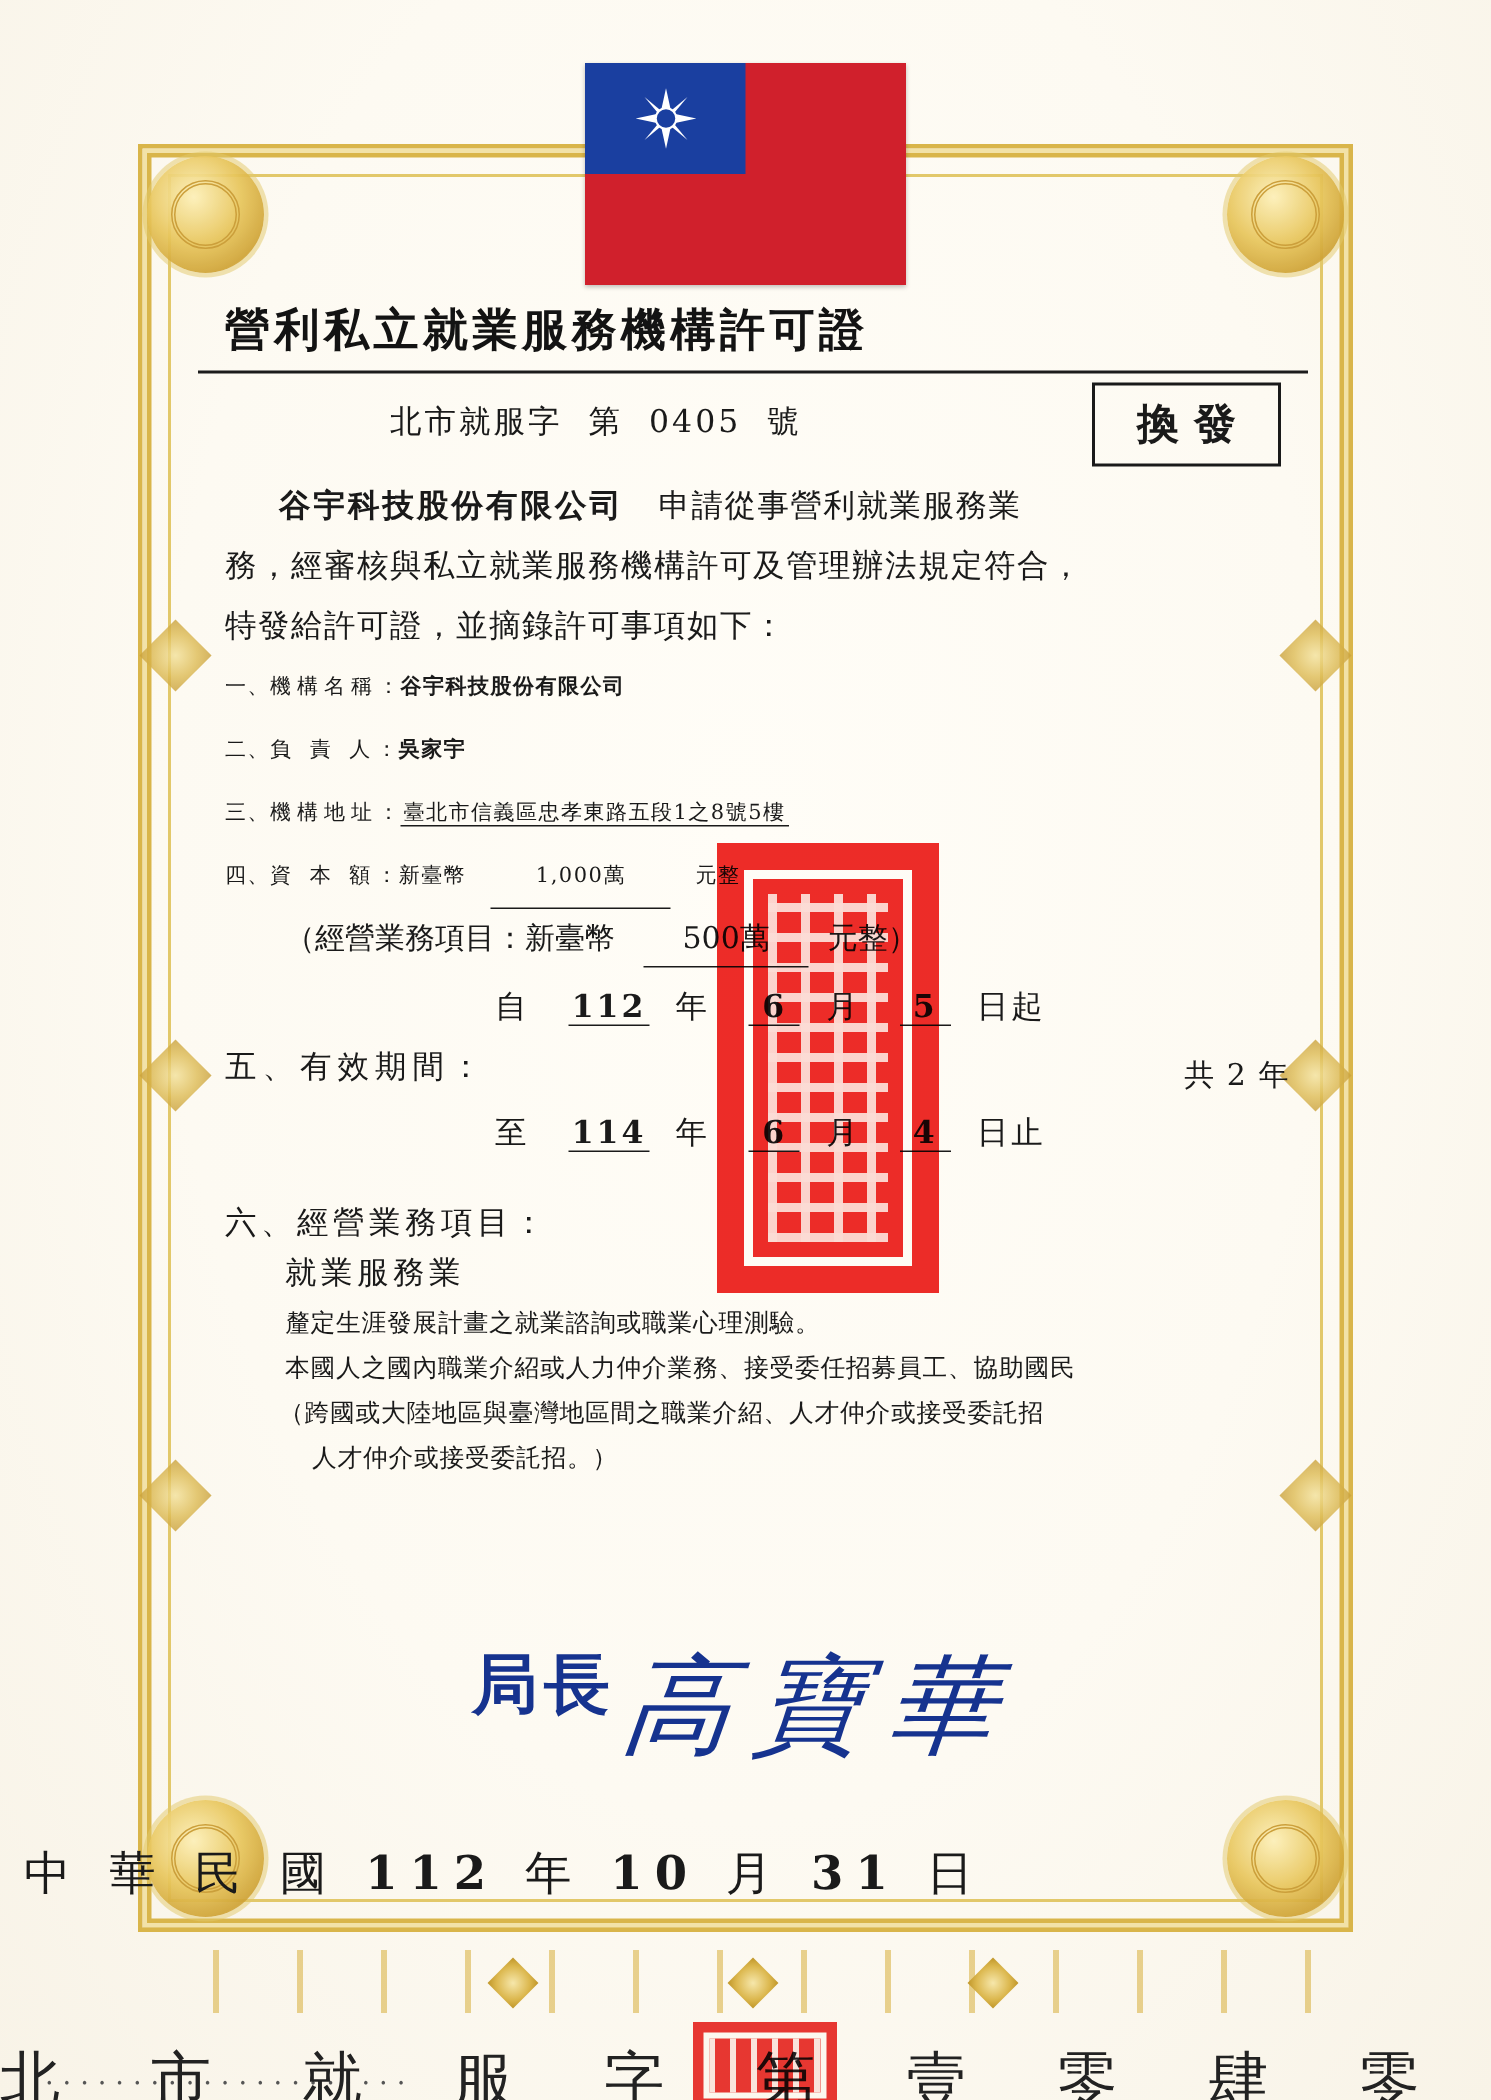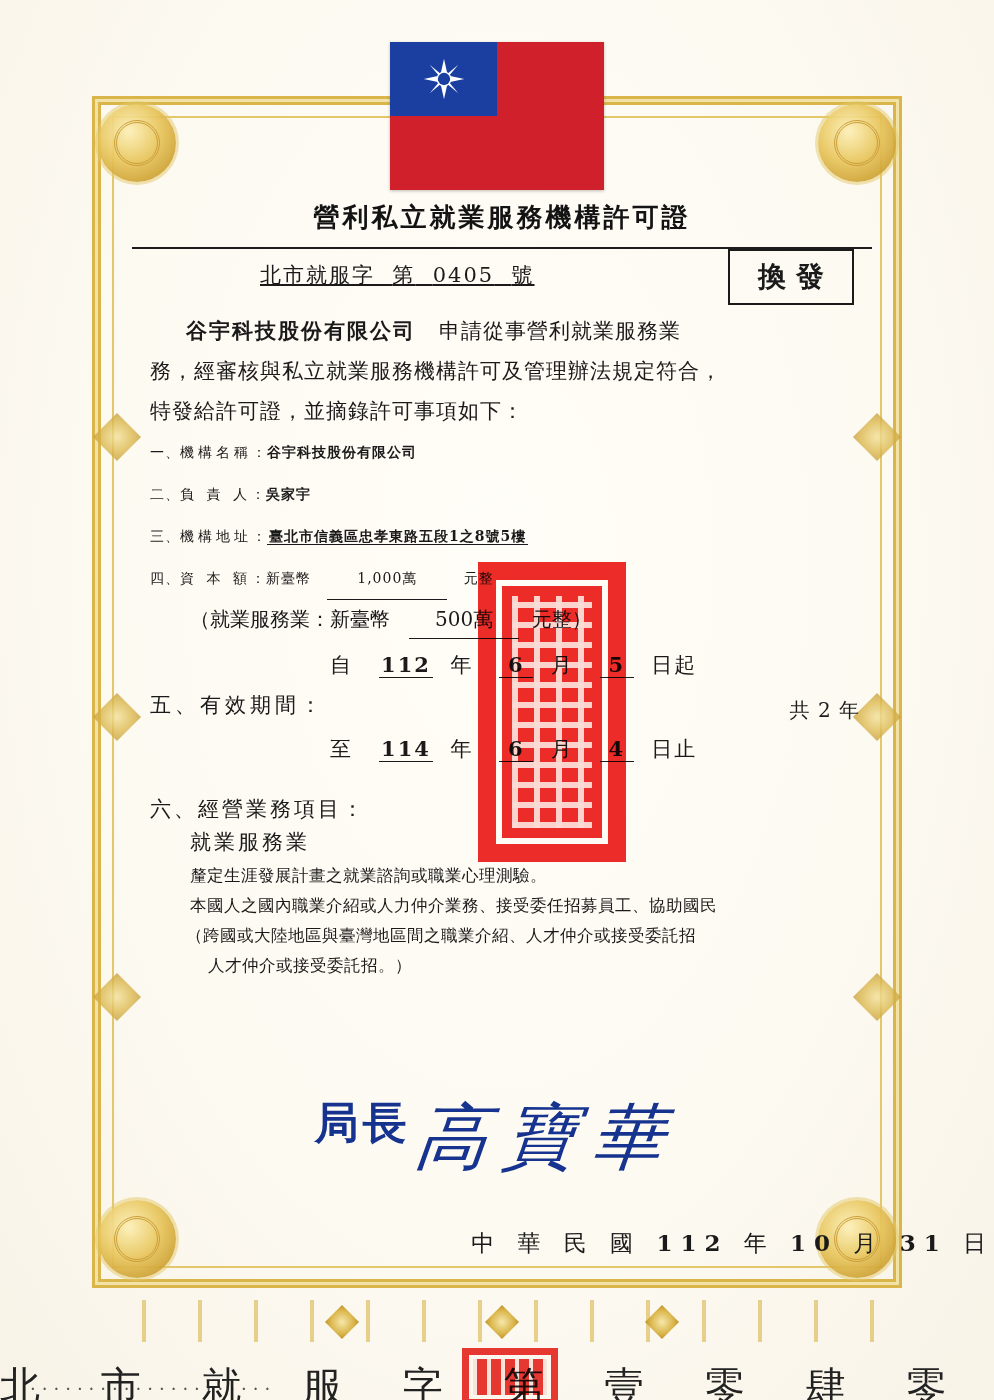--- a/index.html
+++ b/index.html
@@ -118,22 +118,22 @@
   }
 
   
   .content {
     position: absolute;
     left: 150px;
     right: 140px;
     top: 200px;
   }
   .doc-title {
-    text-align: center;
-    font-size: 26px;
+    text-align: left;
+    font-size: 30px;
     font-weight: bold;
     letter-spacing: 3px;
     margin: 0 0 20px 0;
     color: #131313;
   }
   .title-underline {
     position: absolute;
     left: 132px;
     right: 122px;
     top: 247px;
@@ -143,21 +143,20 @@
     position: relative;
     height: 48px;
     margin-top: 10px;
   }
   .docnum {
     position: absolute;
     left: 110px;
     top: 6px;
     font-size: 21px;
     letter-spacing: 2px;
-    text-decoration: underline;
   }
   .stamp-box {
     position: absolute;
     right: 0;
     top: -6px;
     width: 122px;
     height: 52px;
     border: 2px solid #1a1a1a;
     display: flex;
     align-items: center;
@@ -182,21 +181,21 @@
 
   .item {
     font-size: 14px;
     line-height: 42px;
     letter-spacing: 1px;
     white-space: nowrap;
   }
   .item .label { letter-spacing: 4px; }
   .item .val { font-weight: bold; letter-spacing: 1px; }
   .item .val-under {
-    font-weight: bold;
+    font-weight: normal;
     border-bottom: 1.5px solid #1a1a1a;
     padding: 0 2px;
   }
   .cap-sub {
     font-size: 20px;
     line-height: 38px;
     padding-left: 40px;
   }
   .blank {
     display: inline-block;
@@ -297,22 +296,22 @@
     font-family: "DejaVu Serif", serif;
     font-style: italic;
     letter-spacing: 16px;
     transform: skewX(-6deg);
   }
 
   .date-line {
     position: absolute;
     left: 16px; right: 0;
     top: 1228px;
-    text-align: right;
-    font-size: 23px;
+    text-align: left;
+    font-size: 31px;
     letter-spacing: 8px;
   }
   .date-line .d { font-weight: bold; }
 
   
   .bottom-row {
     position: absolute;
     left: 0; right: 0;
     bottom: -14px;
     text-align: center;
@@ -424,21 +423,21 @@
       <span>三、</span><span class="label">機構地址</span><span>：</span><span class="val-under">臺北市信義區忠孝東路五段1之8號5樓</span>
     </div>
 
     <div class="item">
       <span>四、</span><span class="label">資 本 額</span><span>：</span><span>新臺幣</span>
       &nbsp;&nbsp;<span class="blank" style="min-width:120px">1,000萬</span>
       &nbsp;&nbsp;<span>元整</span>
     </div>
 
     <div class="cap-sub">
-      <span>（就業服務業：</span><span>新臺幣</span>
+      <span>（經營業務項目：</span><span>新臺幣</span>
       &nbsp;&nbsp;<span class="blank" style="min-width:110px">500萬</span>
       &nbsp;<span>元整）</span>
     </div>
 
     <div class="validity">
       <div class="validity-label">
         <span>五、</span><span>有效期間</span><span>：</span>
       </div>
 
       <div class="vline v1">

